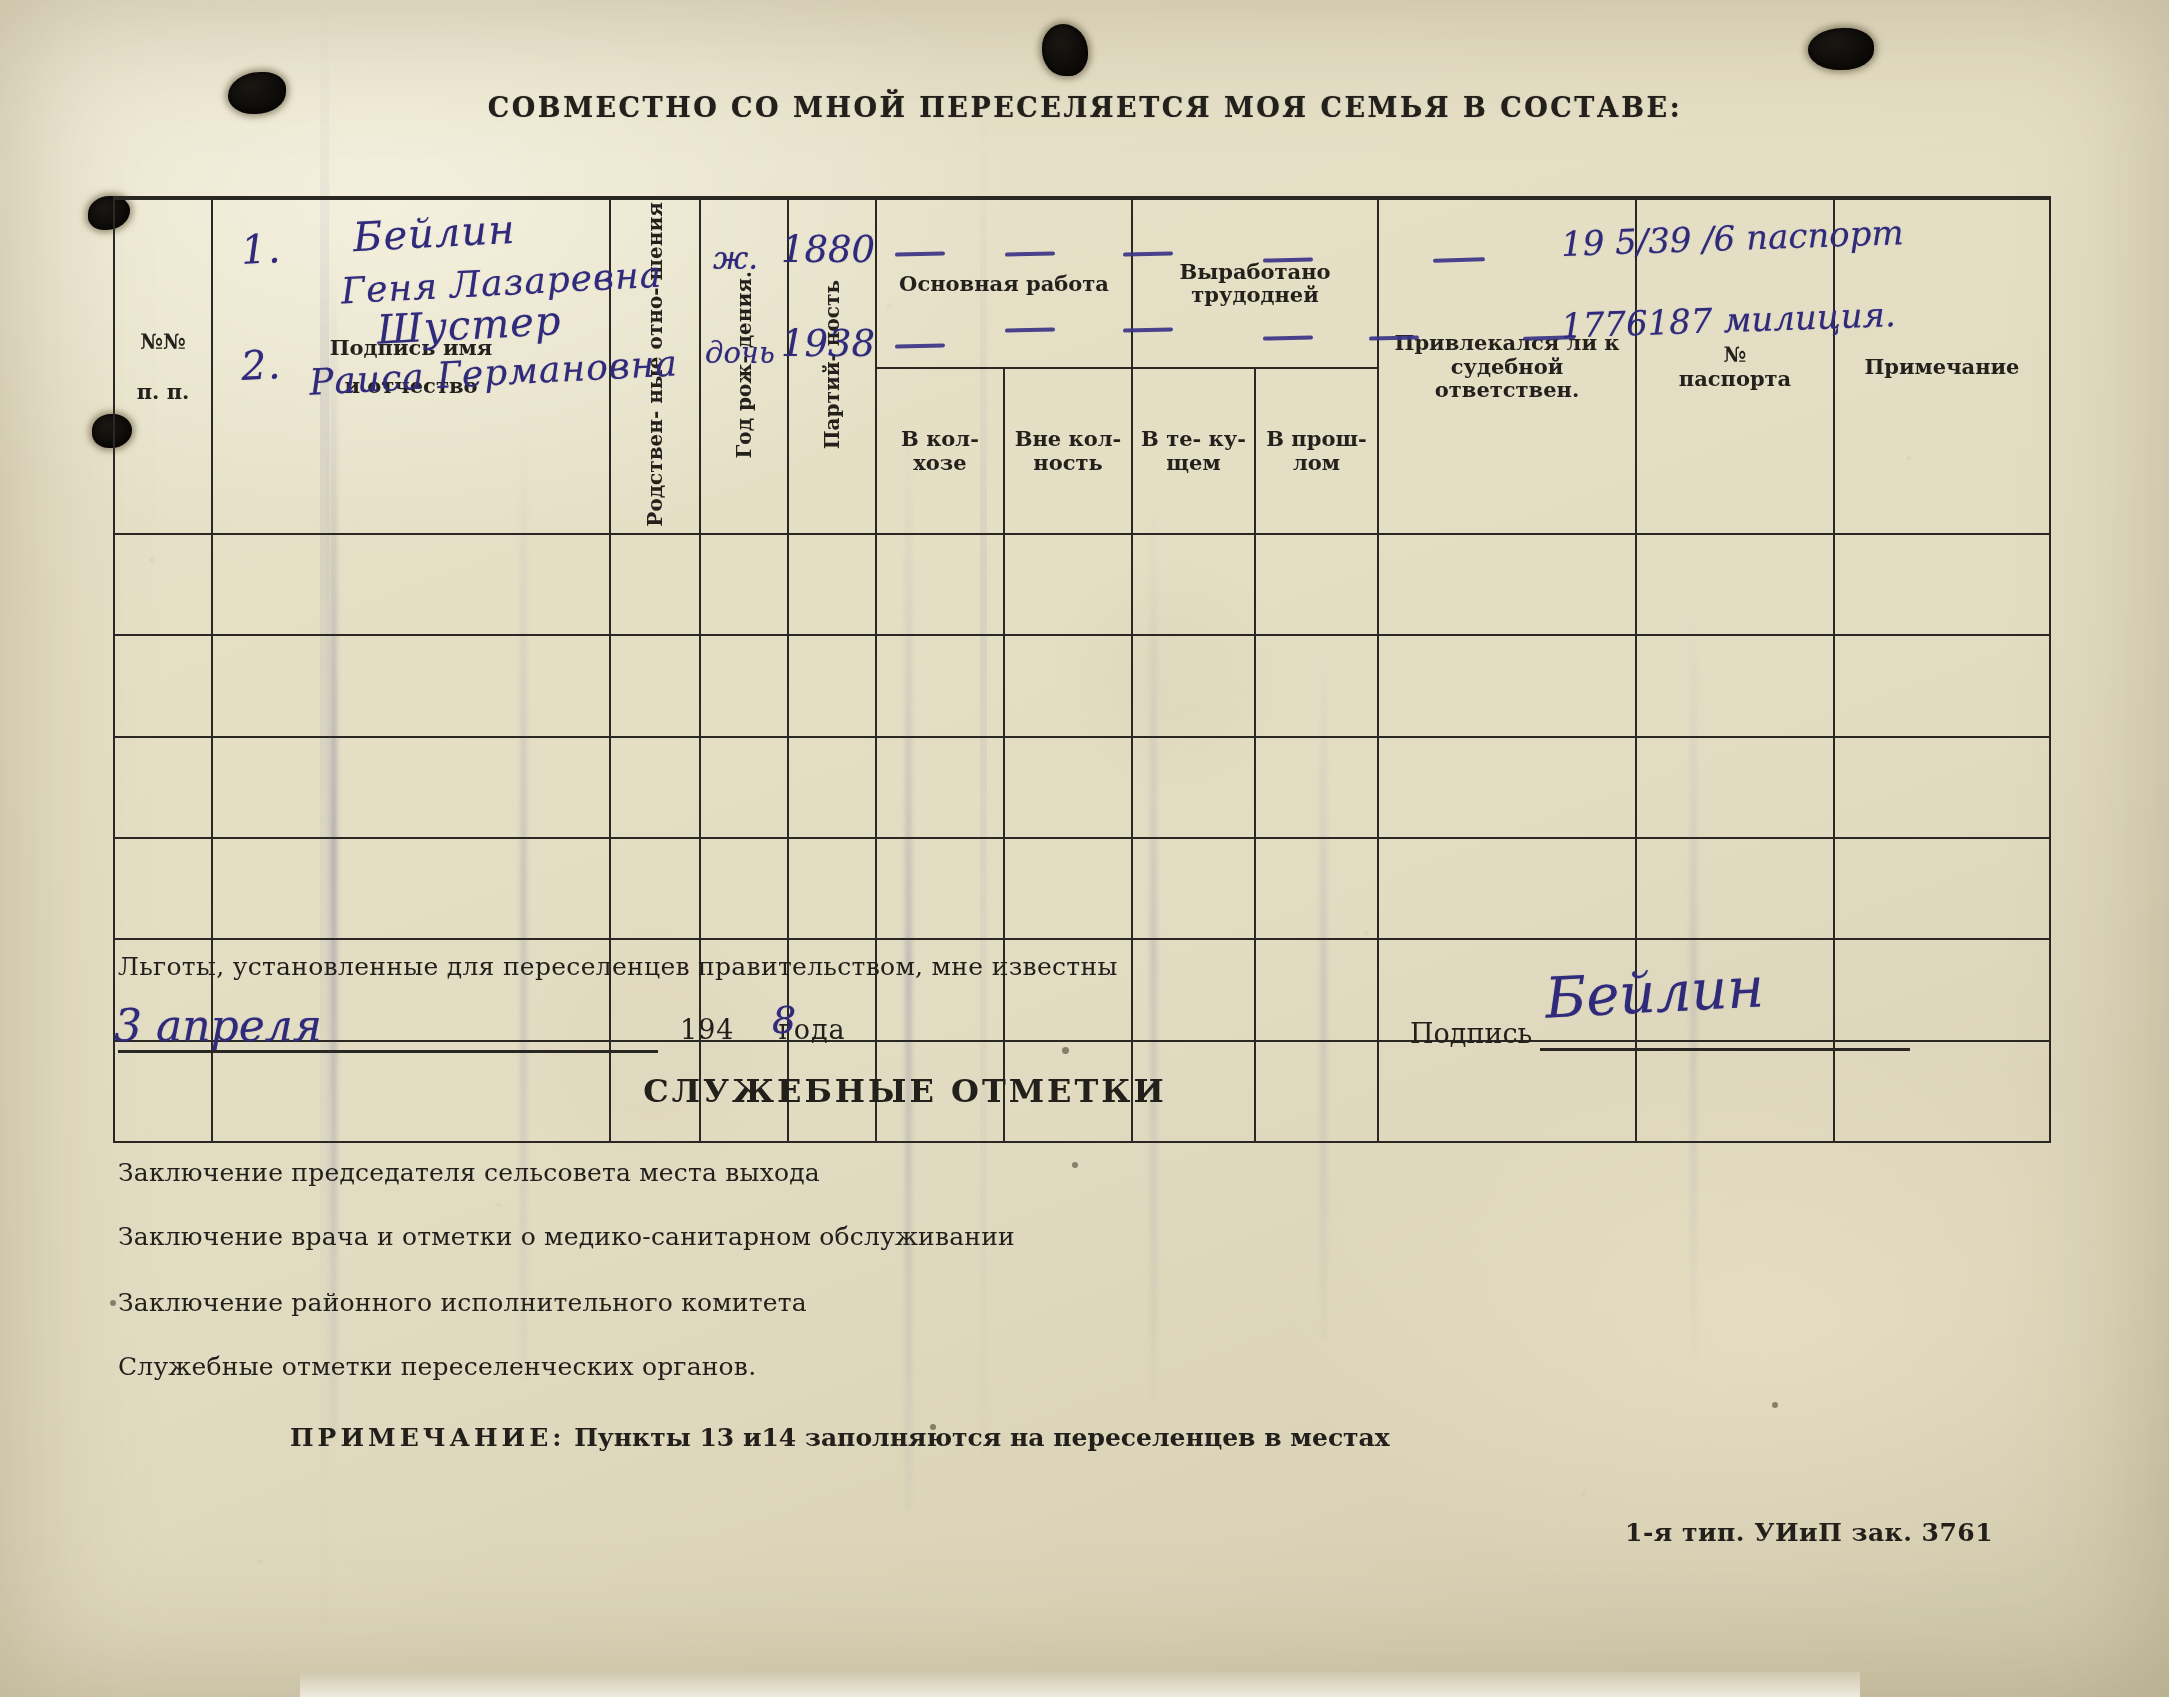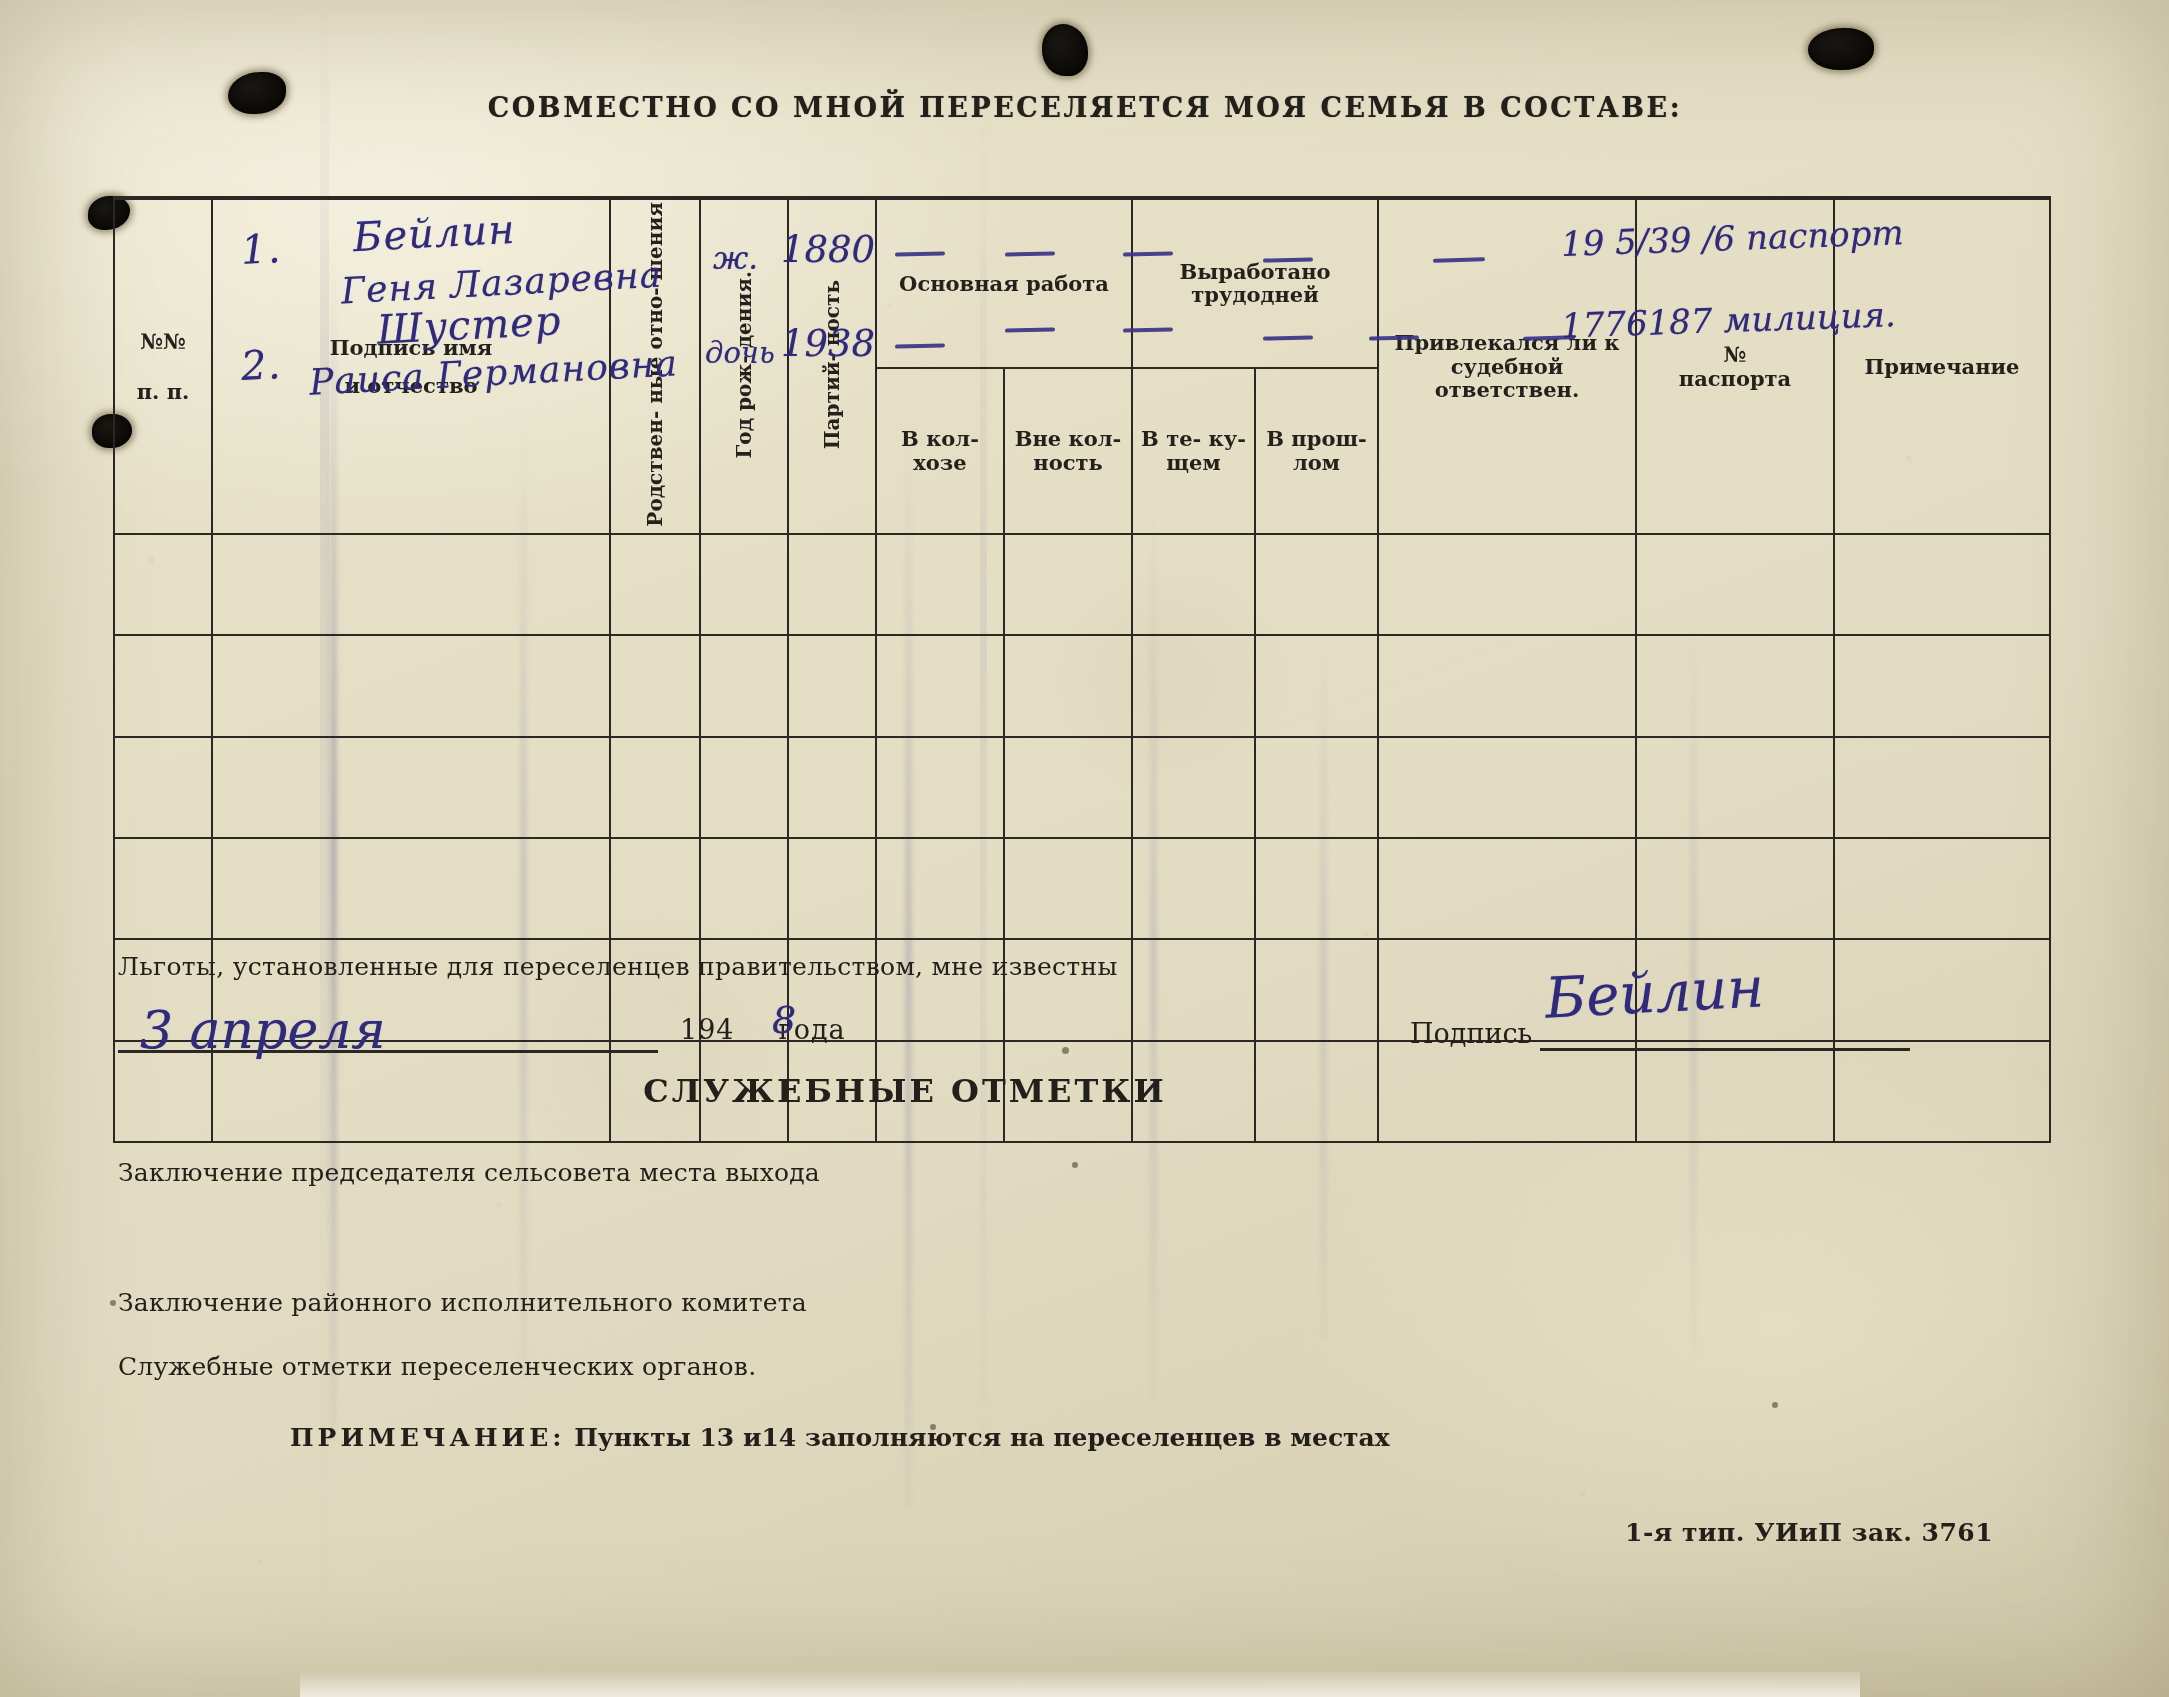--- a/index.html
+++ b/index.html
@@ -164,22 +164,22 @@
   #year-label {
     position: absolute;
     left: 680px; top: 1014px;
     font-family: "DejaVu Serif", serif;
     font-size: 27px;
     color: #23201c;
     letter-spacing: 1px;
   }
   #date-ink {
     position: absolute;
-    left: 140px; top: 1000px;
-    font-size: 52px;
+    left: 114px; top: 1000px;
+    font-size: 44px;
   }
   #year-ink {
     position: absolute;
     left: 772px; top: 998px;
     font-size: 38px;
   }
   #sign-label {
     position: absolute;
     left: 1410px; top: 1018px;
     font-family: "DejaVu Serif", serif;
@@ -450,20 +450,21 @@
   </div>
   <div class="ink" id="year-ink">8</div>
 
   <div id="sign-label">Подпись</div>
   <div id="sign-rule"></div>
   <div class="ink" id="sign-ink">Бейлин</div>
 
   <div id="sluzh">СЛУЖЕБНЫЕ ОТМЕТКИ</div>
 
   <div class="notes-line" style="top:1158px;">Заключение председателя сельсовета места выхода</div>
+  <div class="notes-line" style="top:1222px;">Заключение врача и отметки о медико-санитарном обслуживании</div>
   <div class="notes-line" style="top:1288px;">Заключение районного исполнительного комитета</div>
   <div class="notes-line" style="top:1352px;">Служебные отметки переселенческих органов.</div>
 
   <div id="primech">
     <span class="lbl">ПРИМЕЧАНИЕ:</span>
     <span>Пункты 13 и14 заполняются на переселенцев в местах</span>
   </div>
 
   <div id="imprint">1-я тип. УИиП зак. 3761</div>
 

